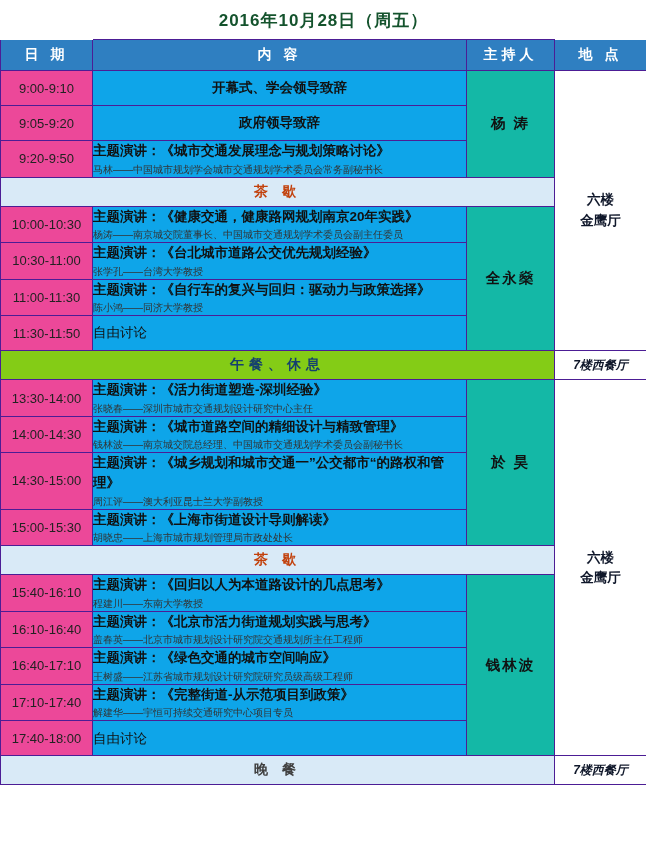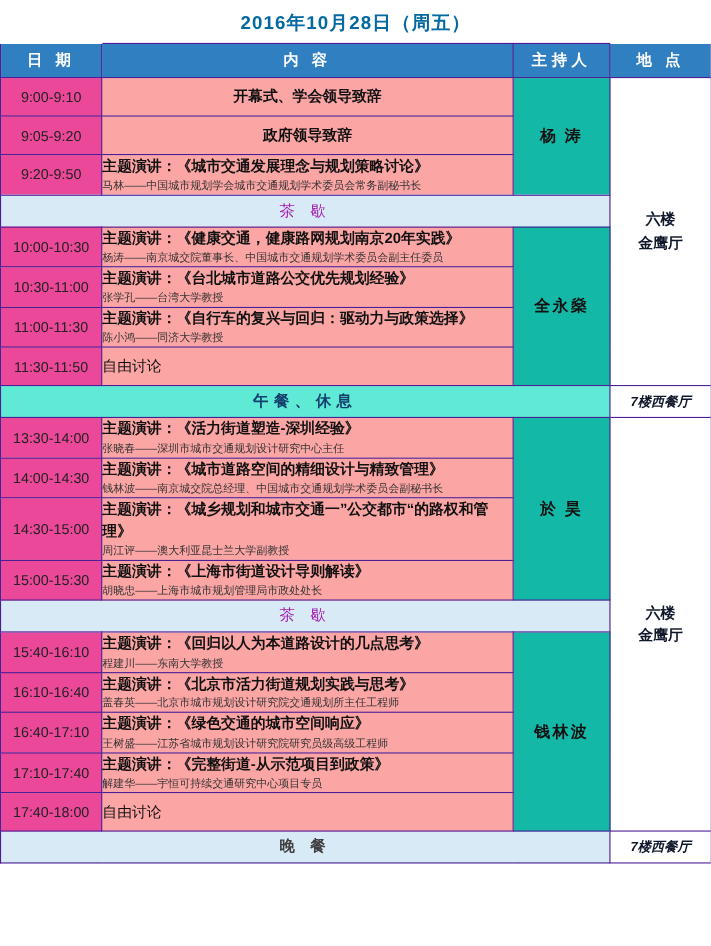--- a/index.html
+++ b/index.html
@@ -26,21 +26,21 @@
     table-layout: fixed;
   }
   table.agenda td {
     border: 1px solid #4c1d95;
     vertical-align: middle;
     padding: 0;
   }
   .title-cell {
     background: #ffffff;
     text-align: center;
-    color: #0369a1;
+    color: #14532d;
     font-size: 17px;
     font-weight: bold;
     height: 38px;
     letter-spacing: 1px;
     border-left: 1px solid #ffffff !important;
     border-top: 1px solid #ffffff !important;
     border-right: 1px solid #ffffff !important;
   }
   .title-blank {
     background: #ffffff;
@@ -57,21 +57,21 @@
   }
   .time-cell {
     text-align: center;
     font-size: 13px;
     color: #222;
     height: 34px;
     background: #ec4899;
   }
   .content-cell {
     padding: 5px 8px 5px 10px;
-    background: #fca5a5;
+    background: #0ea5e9;
   }
   .content-cell.center {
     text-align: center;
   }
   .topic {
     font-size: 13.5px;
     font-weight: bold;
     color: #111;
     line-height: 1.45;
   }
@@ -82,23 +82,23 @@
     margin-top: 1px;
   }
   .plain {
     font-size: 13.5px;
     color: #111;
     line-height: 1.45;
   }
   .break-row td {
     background: #d9eaf7;
     text-align: center;
-    font-weight: normal;
+    font-weight: bold;
     font-size: 14px;
-    color: #a21caf;
+    color: #c2410c;
     height: 28px;
     letter-spacing: 5px;
   }
   .host-cell {
     text-align: center;
     font-size: 14.5px;
     font-weight: bold;
     color: #111;
     letter-spacing: 2px;
     background: #14b8a6;
@@ -208,21 +208,21 @@
       </tr>
 
       <tr>
         <td class="time-cell">11:30-11:50</td>
         <td class="content-cell">
           <div class="plain">自由讨论</div>
         </td>
       </tr>
 
       <tr>
-        <td class="break-row" colspan="3" style="background:#5eead4;text-align:center;font-weight:bold;font-size:14px;color:#15406e;height:28px;letter-spacing:5px;">午餐、休息</td>
+        <td class="break-row" colspan="3" style="background:#84cc16;text-align:center;font-weight:bold;font-size:14px;color:#15406e;height:28px;letter-spacing:5px;">午餐、休息</td>
         <td class="place-cell small">7楼西餐厅</td>
       </tr>
 
       <tr>
         <td class="time-cell">13:30-14:00</td>
         <td class="content-cell">
           <div class="topic">主题演讲：《活力街道塑造-深圳经验》</div>
           <div class="speaker">张晓春——深圳市城市交通规划设计研究中心主任</div>
         </td>
         <td class="host-cell" rowspan="4">於 昊</td>

